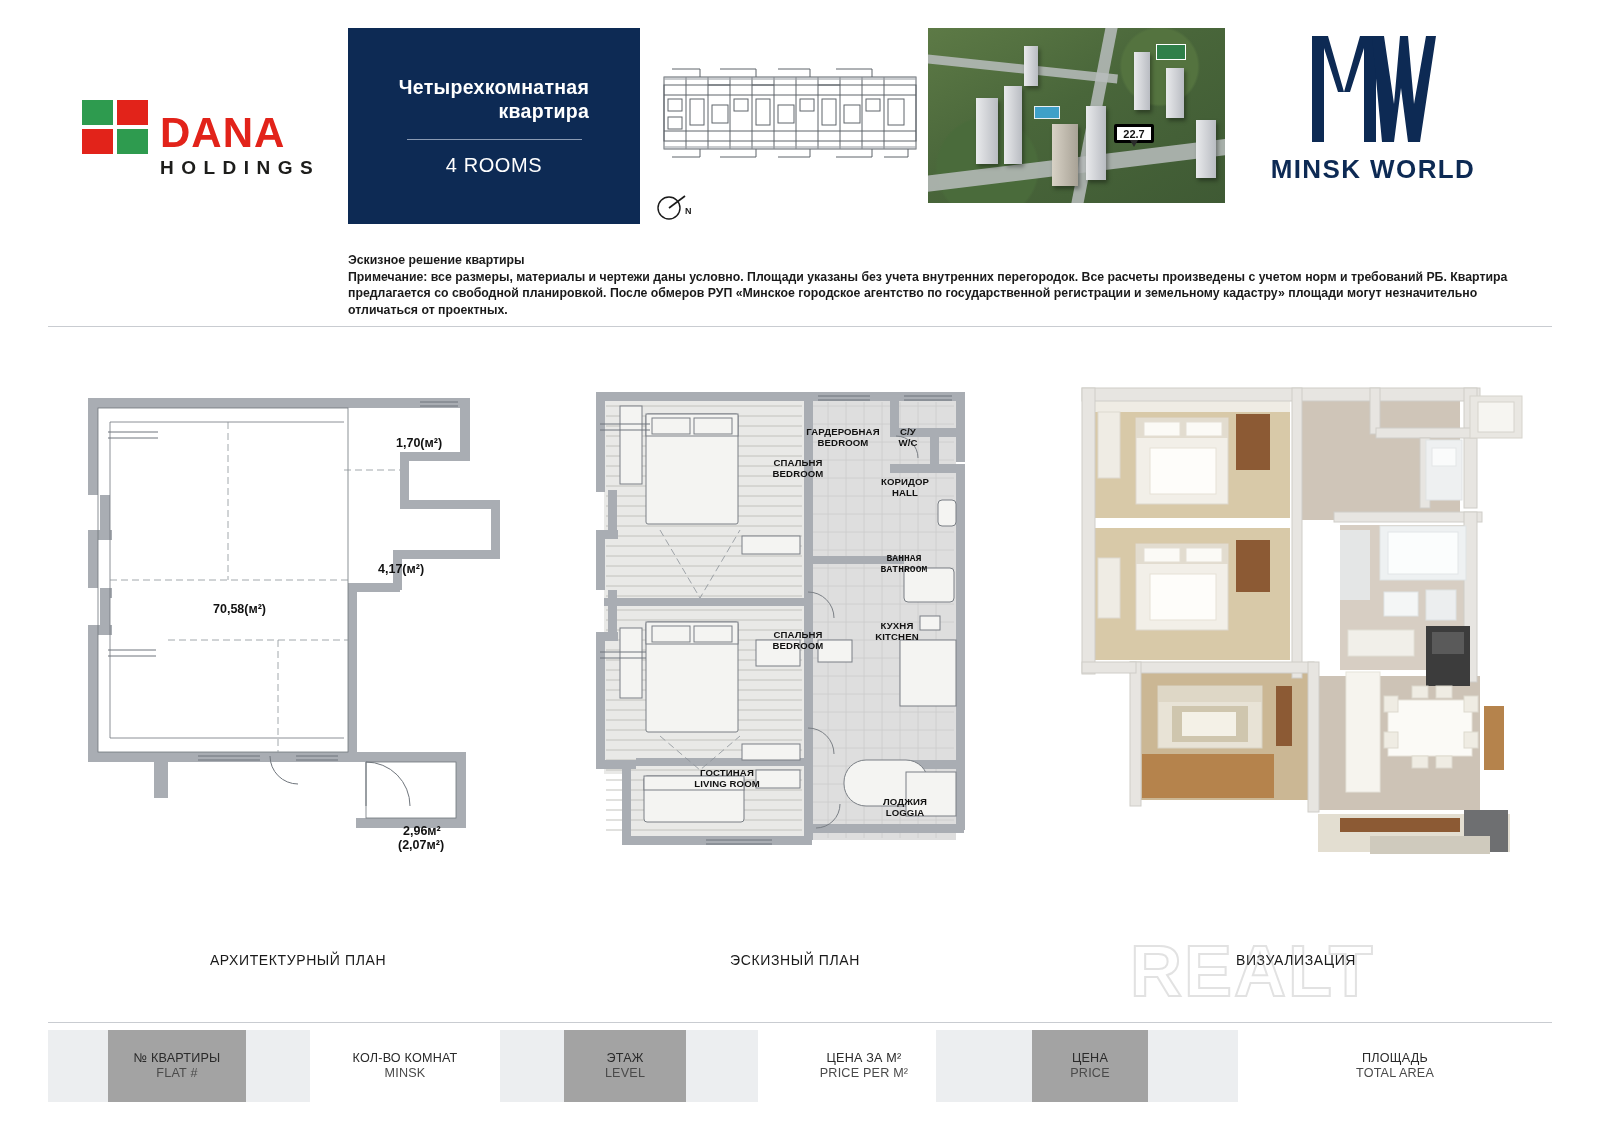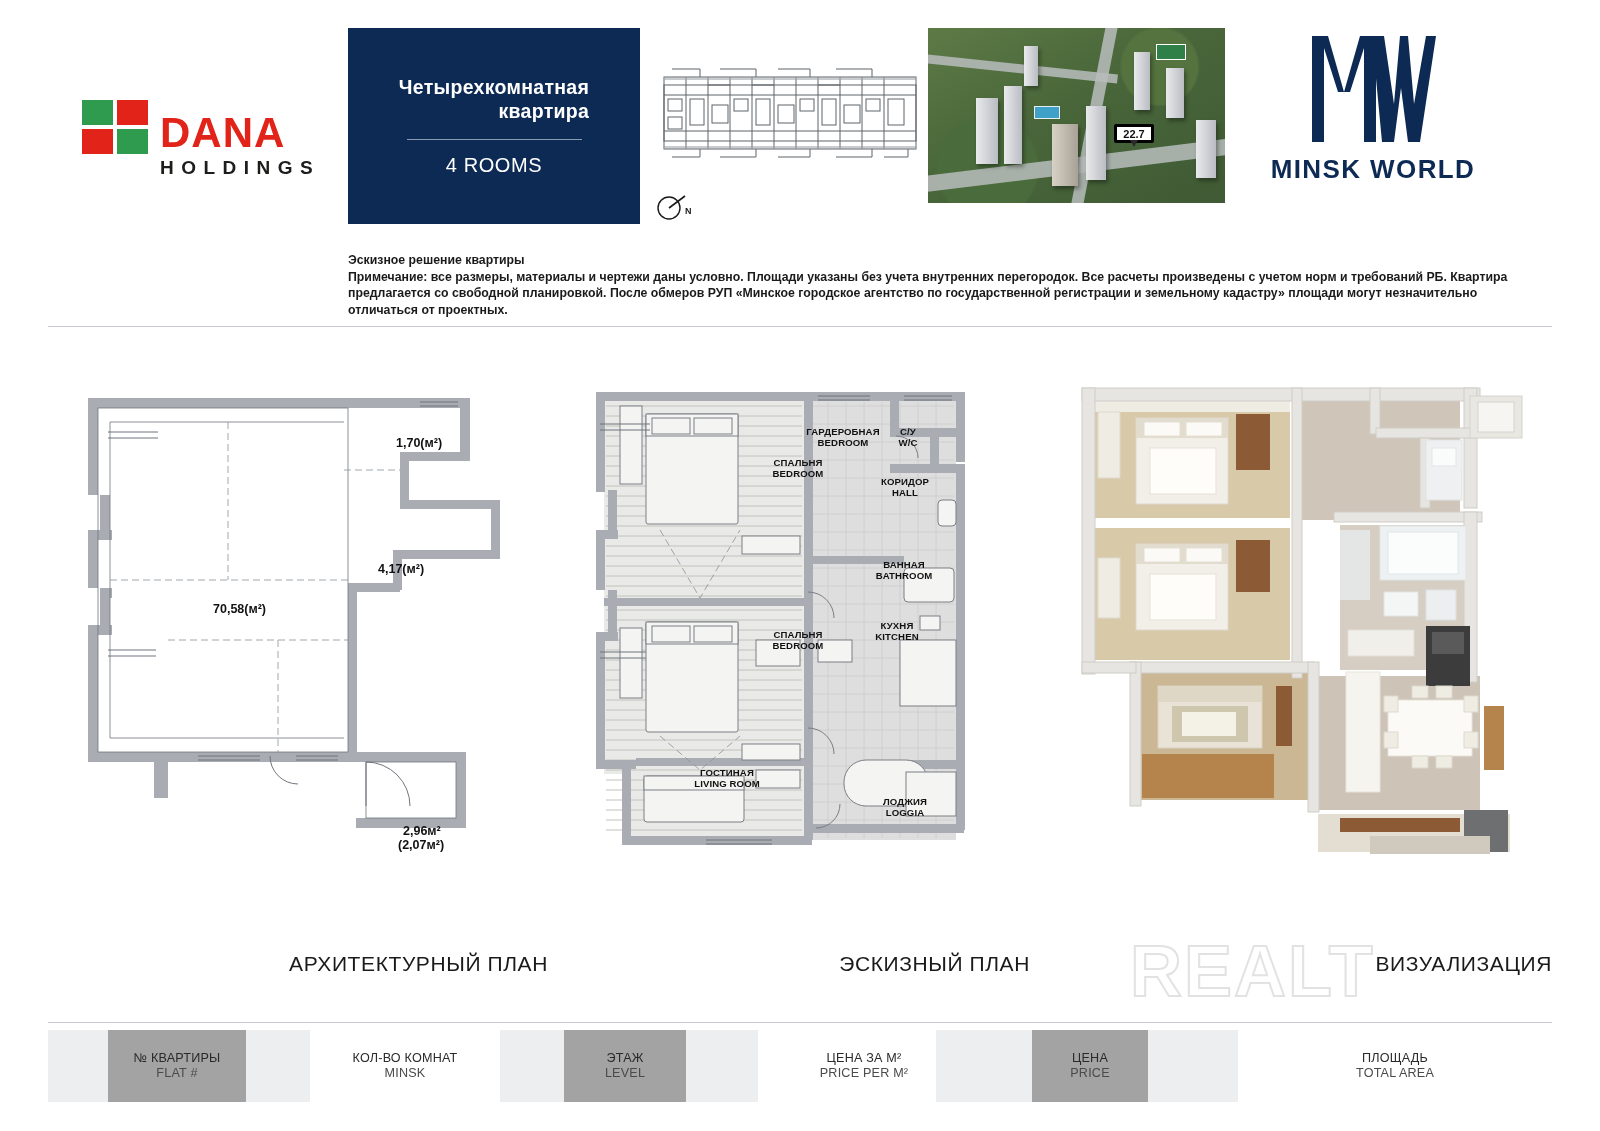--- a/index.html
+++ b/index.html
@@ -113,22 +113,22 @@
   .hr-top { position:absolute; left:48px; top:326px; width:1504px; height:1px; background:#c9ccd1; }
 
   
   .plans { position:absolute; left:0; top:340px; width:1600px; height:650px; }
   .col { position:absolute; top:0; height:650px; }
   .col1 { left:48px; width:500px; }
   .col2 { left:560px; width:470px; }
   .col3 { left:1040px; width:512px; }
 
   .caption {
-    position:absolute; top:612px; width:100%; text-align:right;
-    font-size:21px; letter-spacing:.6px; color:#1a1a1a;
+    position:absolute; top:612px; width:100%; text-align:center;
+    font-size:14px; letter-spacing:.6px; color:#1a1a1a;
   }
   .col1 .caption { left:0; }
   .col2 .caption { left:0; }
   .col3 .caption { left:0; }
 
   .area-label {
     position:absolute; font-size:12.5px; font-weight:bold; color:#111; text-align:center;
   }
   .room-label {
     position:absolute; font-size:9.6px; font-weight:bold; color:#111;
@@ -466,21 +466,21 @@
       </span>
       <span class="room-label" style="left:228px; top:87px; width:110px;">
         <span>ГАРДЕРОБНАЯ</span><br><span>BEDROOM</span>
       </span>
       <span class="room-label" style="left:318px; top:87px; width:60px;">
         <span>С/У</span><br><span>W/C</span>
       </span>
       <span class="room-label" style="left:300px; top:137px; width:90px;">
         <span>КОРИДОР</span><br><span>HALL</span>
       </span>
-      <span class="room-label" style="left:296px; top:220px; width:96px;">
+      <span class="room-label" style="left:296px; top:214px; width:96px;font-family:Liberation Mono, monospace;">
         <span>ВАННАЯ</span><br><span>BATHROOM</span>
       </span>
       <span class="room-label" style="left:292px; top:281px; width:90px;">
         <span>КУХНЯ</span><br><span>KITCHEN</span>
       </span>
       <span class="room-label" style="left:112px; top:428px; width:110px;">
         <span>ГОСТИНАЯ</span><br><span>LIVING ROOM</span>
       </span>
       <span class="room-label" style="left:300px; top:457px; width:90px;">
         <span>ЛОДЖИЯ</span><br><span>LOGGIA</span>

